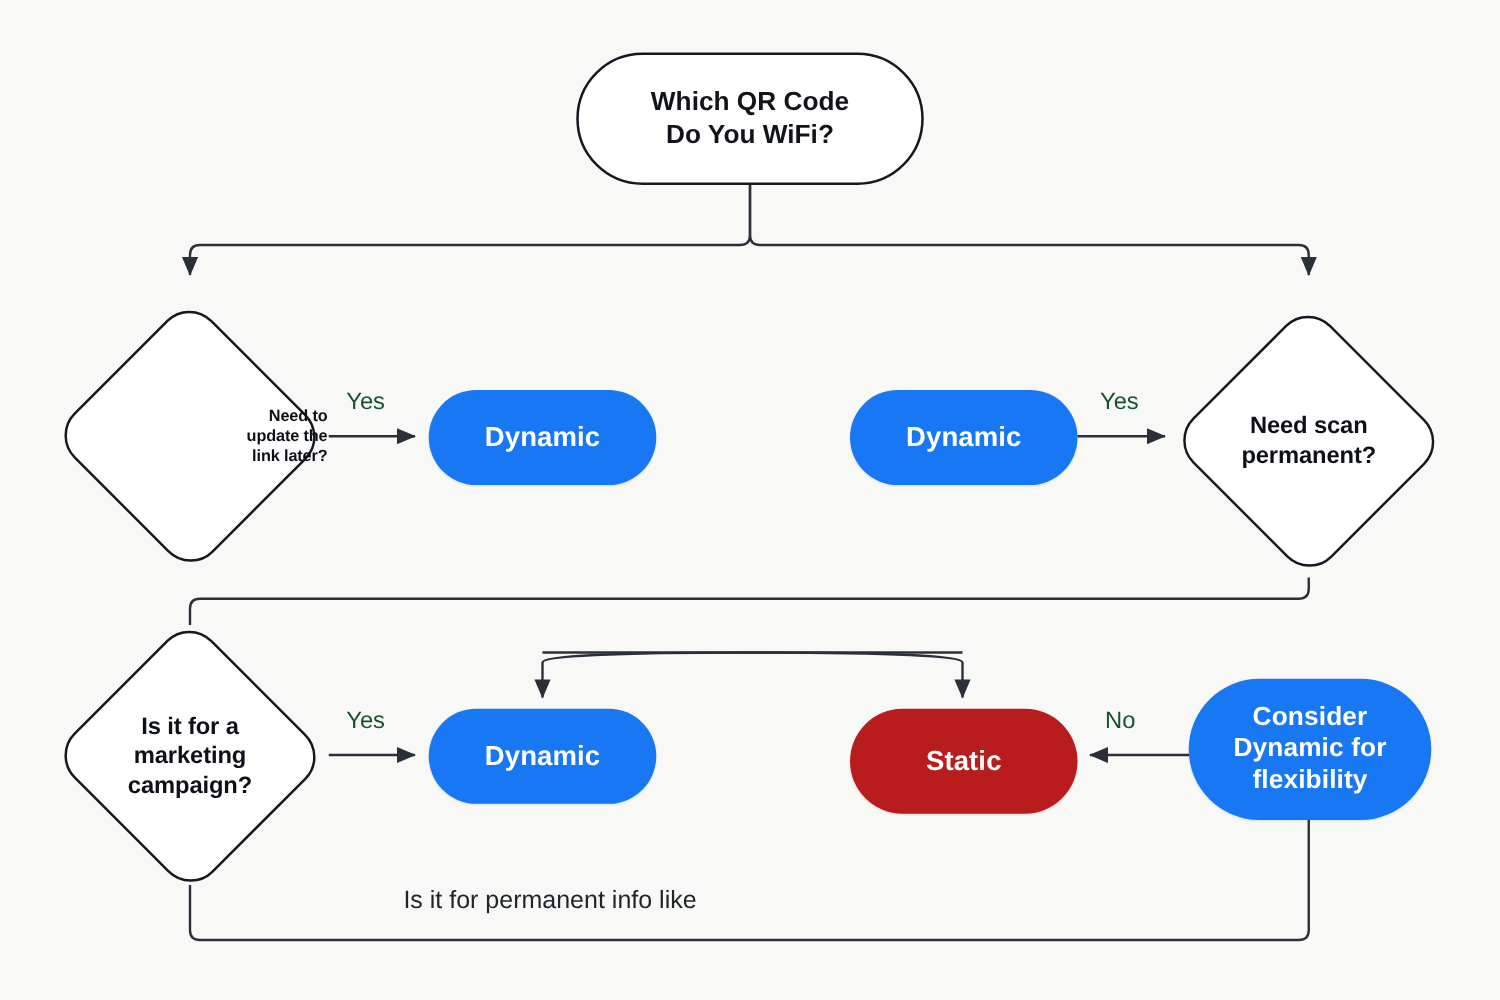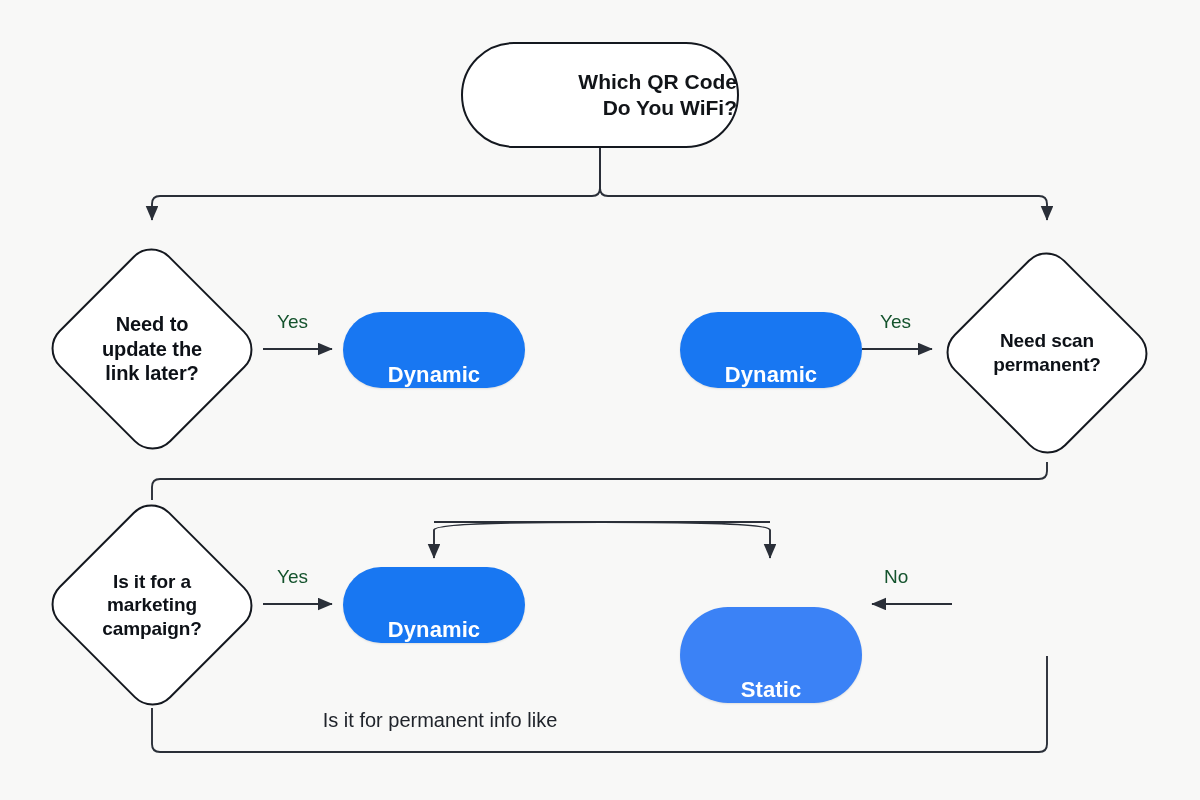--- a/index.html
+++ b/index.html
@@ -22,21 +22,21 @@
   #wires {
     position: absolute;
     left: 0; top: 0;
     width: 1200px;
     height: 800px;
     pointer-events: none;
   }
   .node {
     position: absolute;
     display: flex;
-    align-items: flex-end;
+    align-items: center;
     justify-content: center;
     text-align: center;
   }
 
   
   .pill-outline {
     background: #ffffff;
     border: 2px solid #14181f;
     border-radius: 999px;
     color: #111418;
@@ -129,21 +129,21 @@
     <path d="M152,708 L152,744 Q152,752 160,752 L1039,752 Q1047,752 1047,744 L1047,656" fill="none" stroke="#2a2f38" stroke-width="1.9"></path>
   </svg>
 
   <div class="node pill-outline" style="left:461px; top:42px; width:278px; height:106px; font-size:21px; flex-direction:column;">
     <span>Which QR Code</span>
     <span>Do You WiFi?</span>
   </div>
 
   <div class="diamond-wrap" style="left:42px; top:238px; width:220px; height:222px;">
     <div class="diamond-shape" style="width:158px; height:158px; margin-left:-79px; margin-top:-79px; transform:rotate(45deg) scale(1.0,0.99);"></div>
-    <div class="diamond-label" style="font-size:20px; flex-direction:column;">
+    <div class="diamond-label" style="font-size:13px; flex-direction:column;align-items:flex-end;">
       <span>Need to</span>
       <span>update the</span>
       <span>link later?</span>
     </div>
   </div>
 
   <div class="node pill-solid" style="left:343px; top:312px; width:182px; height:76px; font-size:22px; background:#1877f2;">
     <span>Dynamic</span>
   </div>
 
@@ -165,24 +165,29 @@
       <span>Is it for a</span>
       <span>marketing</span>
       <span>campaign?</span>
     </div>
   </div>
 
   <div class="node pill-solid" style="left:343px; top:567px; width:182px; height:76px; font-size:22px; background:#1877f2;">
     <span>Dynamic</span>
   </div>
 
-  <div class="node pill-solid" style="left:680px; top:567px; width:182px; height:96px; font-size:22px; background:#3b82f6;margin-top:40px;">
+  <div class="node pill-solid" style="left:680px; top:567px; width:182px; height:84px; font-size:22px; background:#b91c1c;">
     <span>Static</span>
   </div>
 
+  <div class="node pill-solid" style="left:951px; top:543px; width:194px; height:113px; font-size:21px; background:#1877f2; flex-direction:column;">
+    <span>Consider</span>
+    <span>Dynamic for</span>
+    <span>flexibility</span>
+  </div>
 
   <div class="edge-label" style="left:277px; top:311px; font-size:19px;">Yes</div>
 
   <div class="edge-label" style="left:880px; top:311px; font-size:19px;">Yes</div>
 
   <div class="edge-label" style="left:277px; top:566px; font-size:19px;">Yes</div>
 
   <div class="edge-label" style="left:884px; top:566px; font-size:19px;">No</div>
 
   <div class="note-text" style="left:270px; top:680px; width:340px; font-size:20px;">

